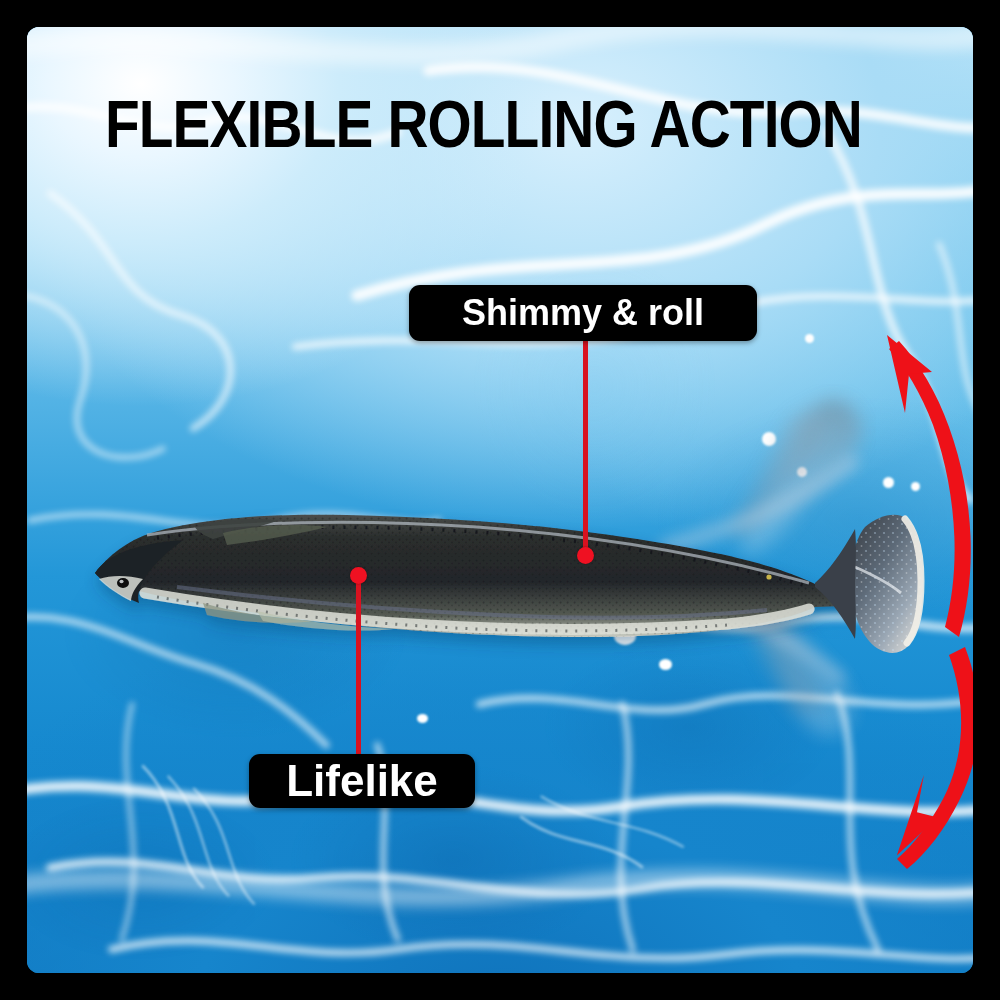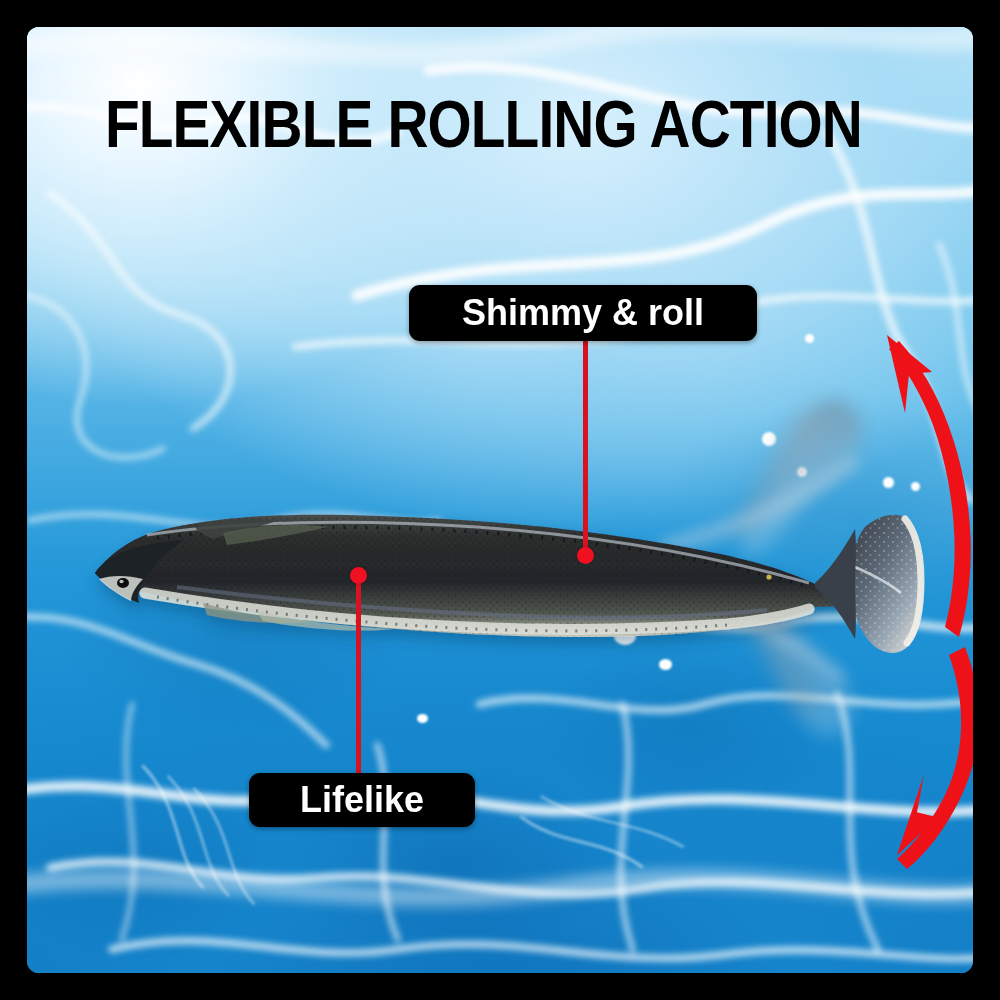--- a/index.html
+++ b/index.html
@@ -48,21 +48,21 @@
     white-space:nowrap;}
 
   
   #lure{position:absolute;left:0;top:0;width:1000px;height:1000px;pointer-events:none;}
 
   
   .badge{position:absolute;background:#000;color:#fff;border-radius:11px;
          font-weight:700;display:flex;align-items:center;justify-content:center;
          box-shadow:0 2px 5px rgba(0,0,0,.35);}
   #badge-shimmy{left:382px;top:258px;width:348px;height:56px;font-size:36px;}
-  #badge-lifelike{left:222px;top:746px;width:226px;height:54px;font-size:36px;}
+  #badge-lifelike{left:222px;top:727px;width:226px;height:54px;font-size:44px;}
 
   
   .leader{position:absolute;background:#d81220;width:5px;border-radius:2px;}
   #leader-shimmy{left:556px;top:312px;height:220px;}
   #leader-lifelike{left:329px;top:548px;height:200px;}
   .leader-dot{position:absolute;width:17px;height:17px;border-radius:50%;
               background:#ef1122;box-shadow:0 0 2px rgba(0,0,0,.4);}
   #dot-shimmy{left:550px;top:520px;}
   #dot-lifelike{left:323px;top:540px;}
 

